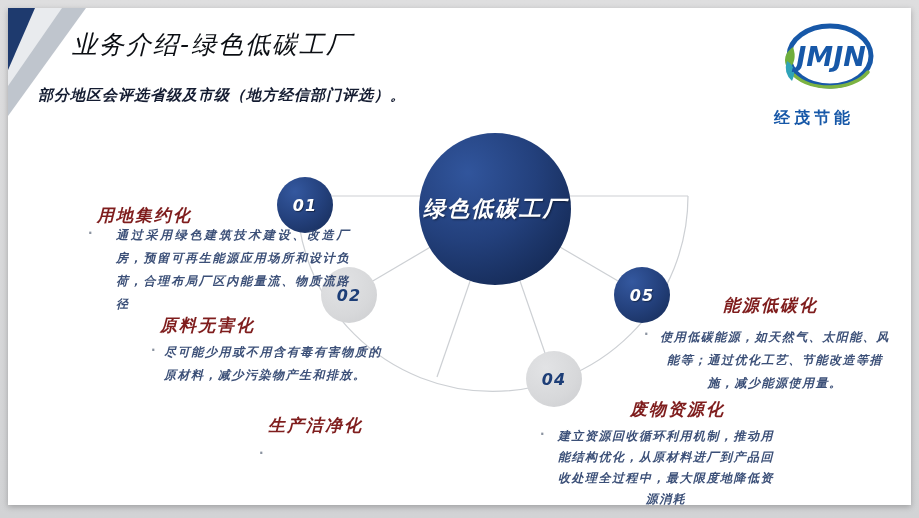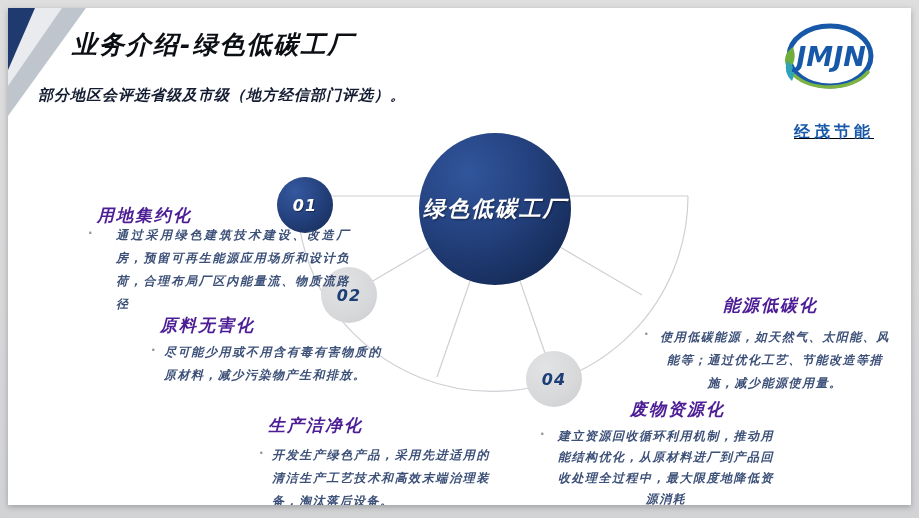--- a/index.html
+++ b/index.html
@@ -17,33 +17,33 @@
     overflow:hidden;
   }
   .abs { position:absolute; }
 
   
   .corner-svg { left:0; top:0; }
 
   
   .page-title {
     left:64px; top:20px;
-    font-size:25px; font-weight:700; font-style:italic;
+    font-size:25px; font-weight:400; font-style:italic;
     color:#0b0e13; letter-spacing:2px; white-space:nowrap;
   }
   .subtitle {
     left:30px; top:76px;
     font-size:15px; font-weight:800; font-style:italic;
     color:#141c31; letter-spacing:1px; line-height:22px; white-space:nowrap;
   }
 
   
-  .logo-wrap { left:766px; top:6px; width:120px; text-align:center;text-decoration:underline; }
+  .logo-wrap { left:766px; top:6px; width:120px; text-align:left; }
   .logo-company {
-    margin-top:20px;
+    margin-top:6px;
     font-size:16px; font-weight:700; color:#1758a8; letter-spacing:4px;
     white-space:nowrap;
   }
 
   
   .links-svg { left:0; top:0; }
   .node {
     border-radius:50%;
     display:flex; align-items:center; justify-content:center;
     font-weight:700; font-style:italic;
@@ -66,21 +66,21 @@
   }
   .n01 { left:269px; top:169px; }
   .n02 { left:313px; top:259px; }
   .n03 { left:401px; top:341px; }
   .n04 { left:518px; top:343px; }
   .n05 { left:606px; top:259px; }
 
   
   .sec-title {
     font-size:17px; font-weight:800; font-style:italic;
-    color:#4c1d95; letter-spacing:2px; white-space:nowrap;
+    color:#7f1d1d; letter-spacing:2px; white-space:nowrap;
   }
   .sec-body {
     font-size:12px; font-weight:700; font-style:italic;
     color:#3c5078; letter-spacing:1.5px; line-height:23px;
     text-align:justify;
   }
   .sec-body.centered { text-align:center; }
   .bullet { color:#8b93a0; font-style:normal; font-weight:700; font-size:12px; }
 
   .t1 { left:89px;  top:196px; }
@@ -135,34 +135,34 @@
     <path d="M 289 188 A 195.5 195.5 0 0 0 680 188" fill="none" stroke="#cdd0d4" stroke-width="1.2"></path>
     <line x1="487" y1="201" x2="341" y2="287" stroke="#cdd0d4" stroke-width="1.2"></line>
     <line x1="487" y1="201" x2="429" y2="369" stroke="#cdd0d4" stroke-width="1.2"></line>
     <line x1="487" y1="201" x2="546" y2="371" stroke="#cdd0d4" stroke-width="1.2"></line>
     <line x1="487" y1="201" x2="634" y2="287" stroke="#cdd0d4" stroke-width="1.2"></line>
   </svg>
 
   <div class="abs node node-sm node-blue n01">01</div>
   <div class="abs node node-sm node-gray n02">02</div>
   <div class="abs node node-sm node-gray n04">04</div>
+  <div class="abs node node-sm node-blue n05">05</div>
 
   <div class="abs node node-big">绿色低碳工厂</div>
 
   <div class="abs sec-title t1">用地集约化</div>
   <div class="abs bullet bl1">·</div>
   <div class="abs sec-body b1">通过采用绿色建筑技术建设、改造厂房，预留可再生能源应用场所和设计负荷，合理布局厂区内能量流、物质流路径</div>
 
   <div class="abs sec-title t2">原料无害化</div>
   <div class="abs bullet bl2">·</div>
   <div class="abs sec-body b2">尽可能少用或不用含有毒有害物质的原材料，减少污染物产生和排放。</div>
 
   <div class="abs sec-title t3">生产洁净化</div>
   <div class="abs bullet bl3">·</div>
-  <div class="abs sec-body b3">开发生产绿色产品，采用先进适用的清洁生产工艺技术和高效末端治理装备，淘汰落后设备。</div>
 
   <div class="abs sec-title t4">废物资源化</div>
   <div class="abs bullet bl4">·</div>
   <div class="abs sec-body centered b4">建立资源回收循环利用机制，推动用能结构优化，从原材料进厂到产品回收处理全过程中，最大限度地降低资源消耗</div>
 
   <div class="abs sec-title t5">能源低碳化</div>
   <div class="abs bullet bl5">·</div>
   <div class="abs sec-body centered b5">使用低碳能源，如天然气、太阳能、风能等；通过优化工艺、节能改造等措施，减少能源使用量。</div>
 
 </div>

